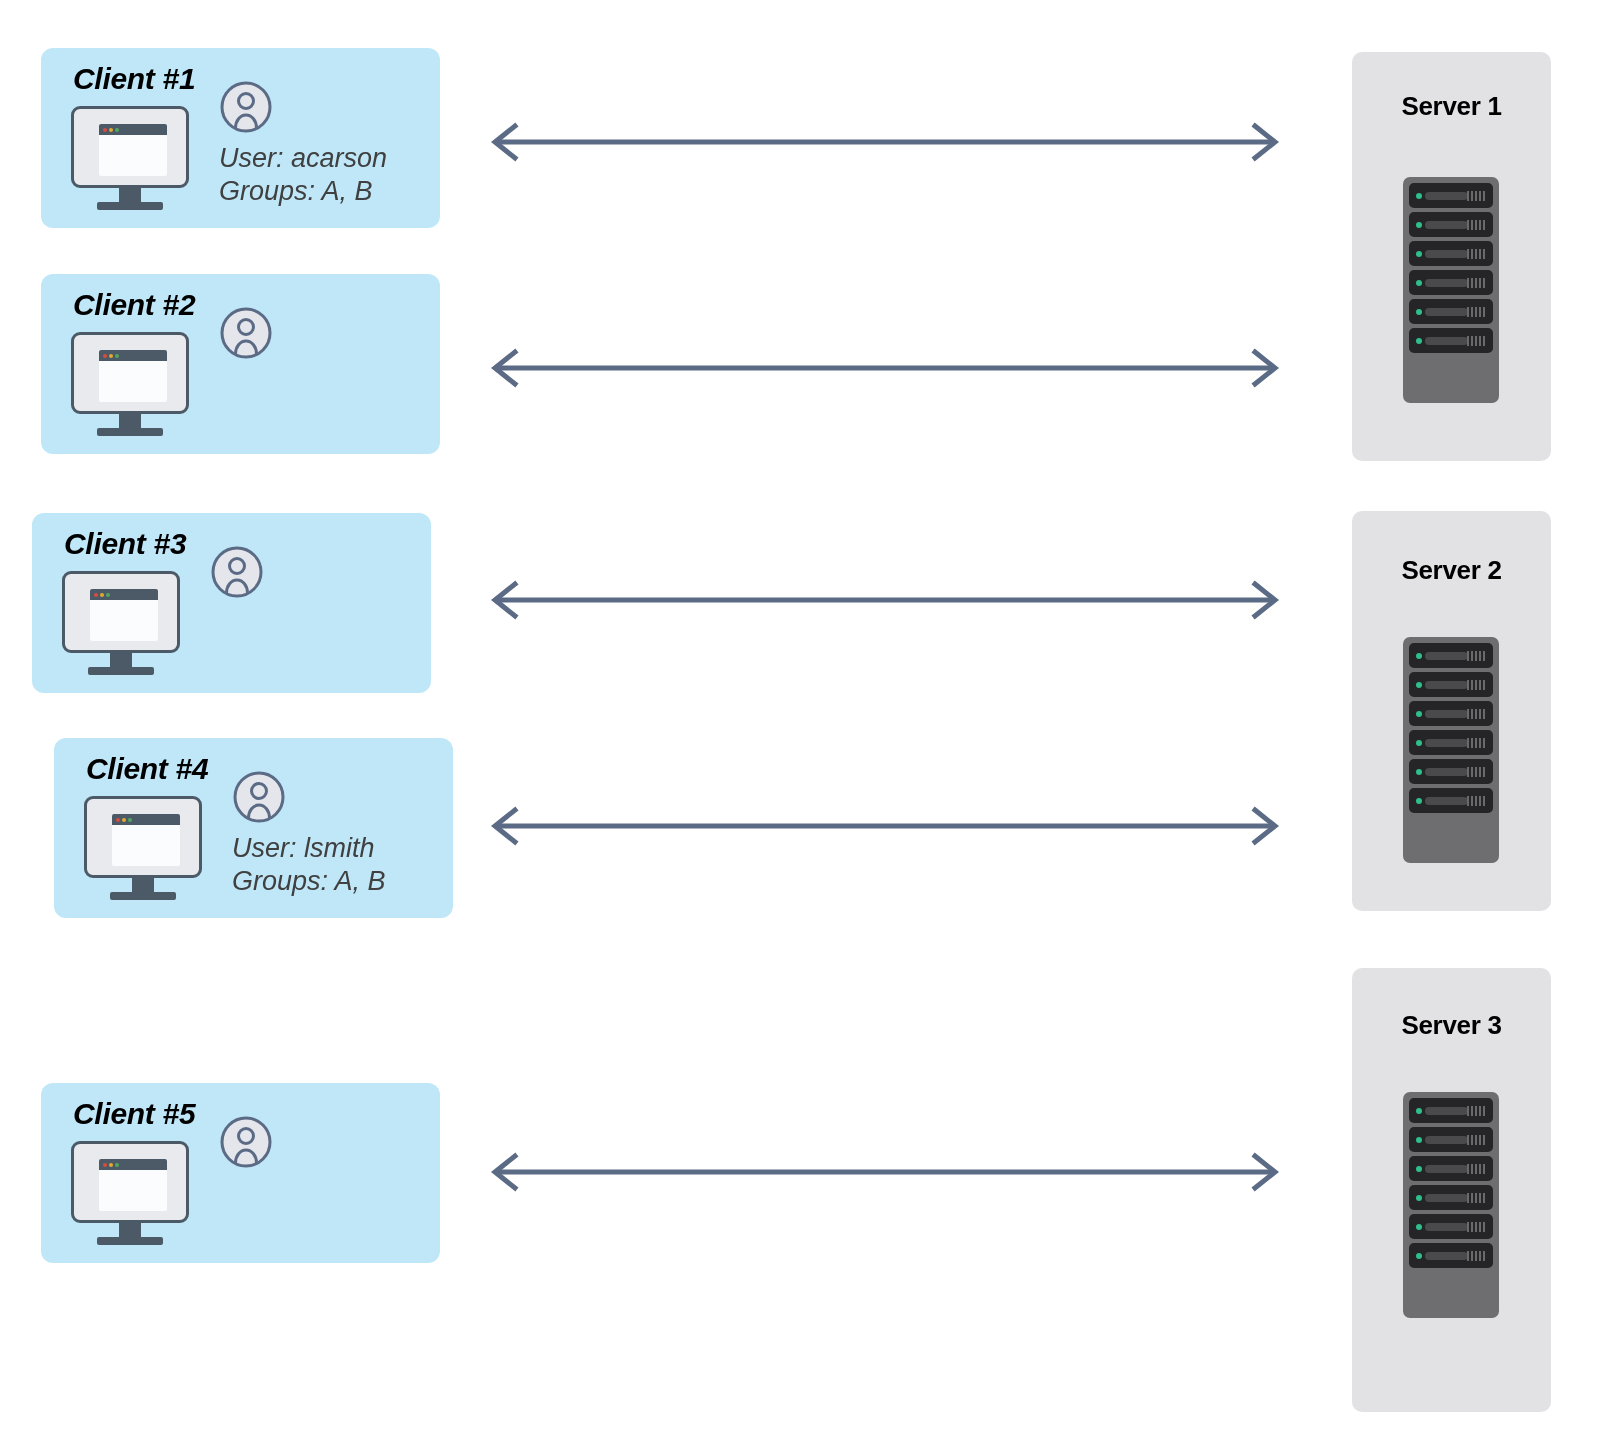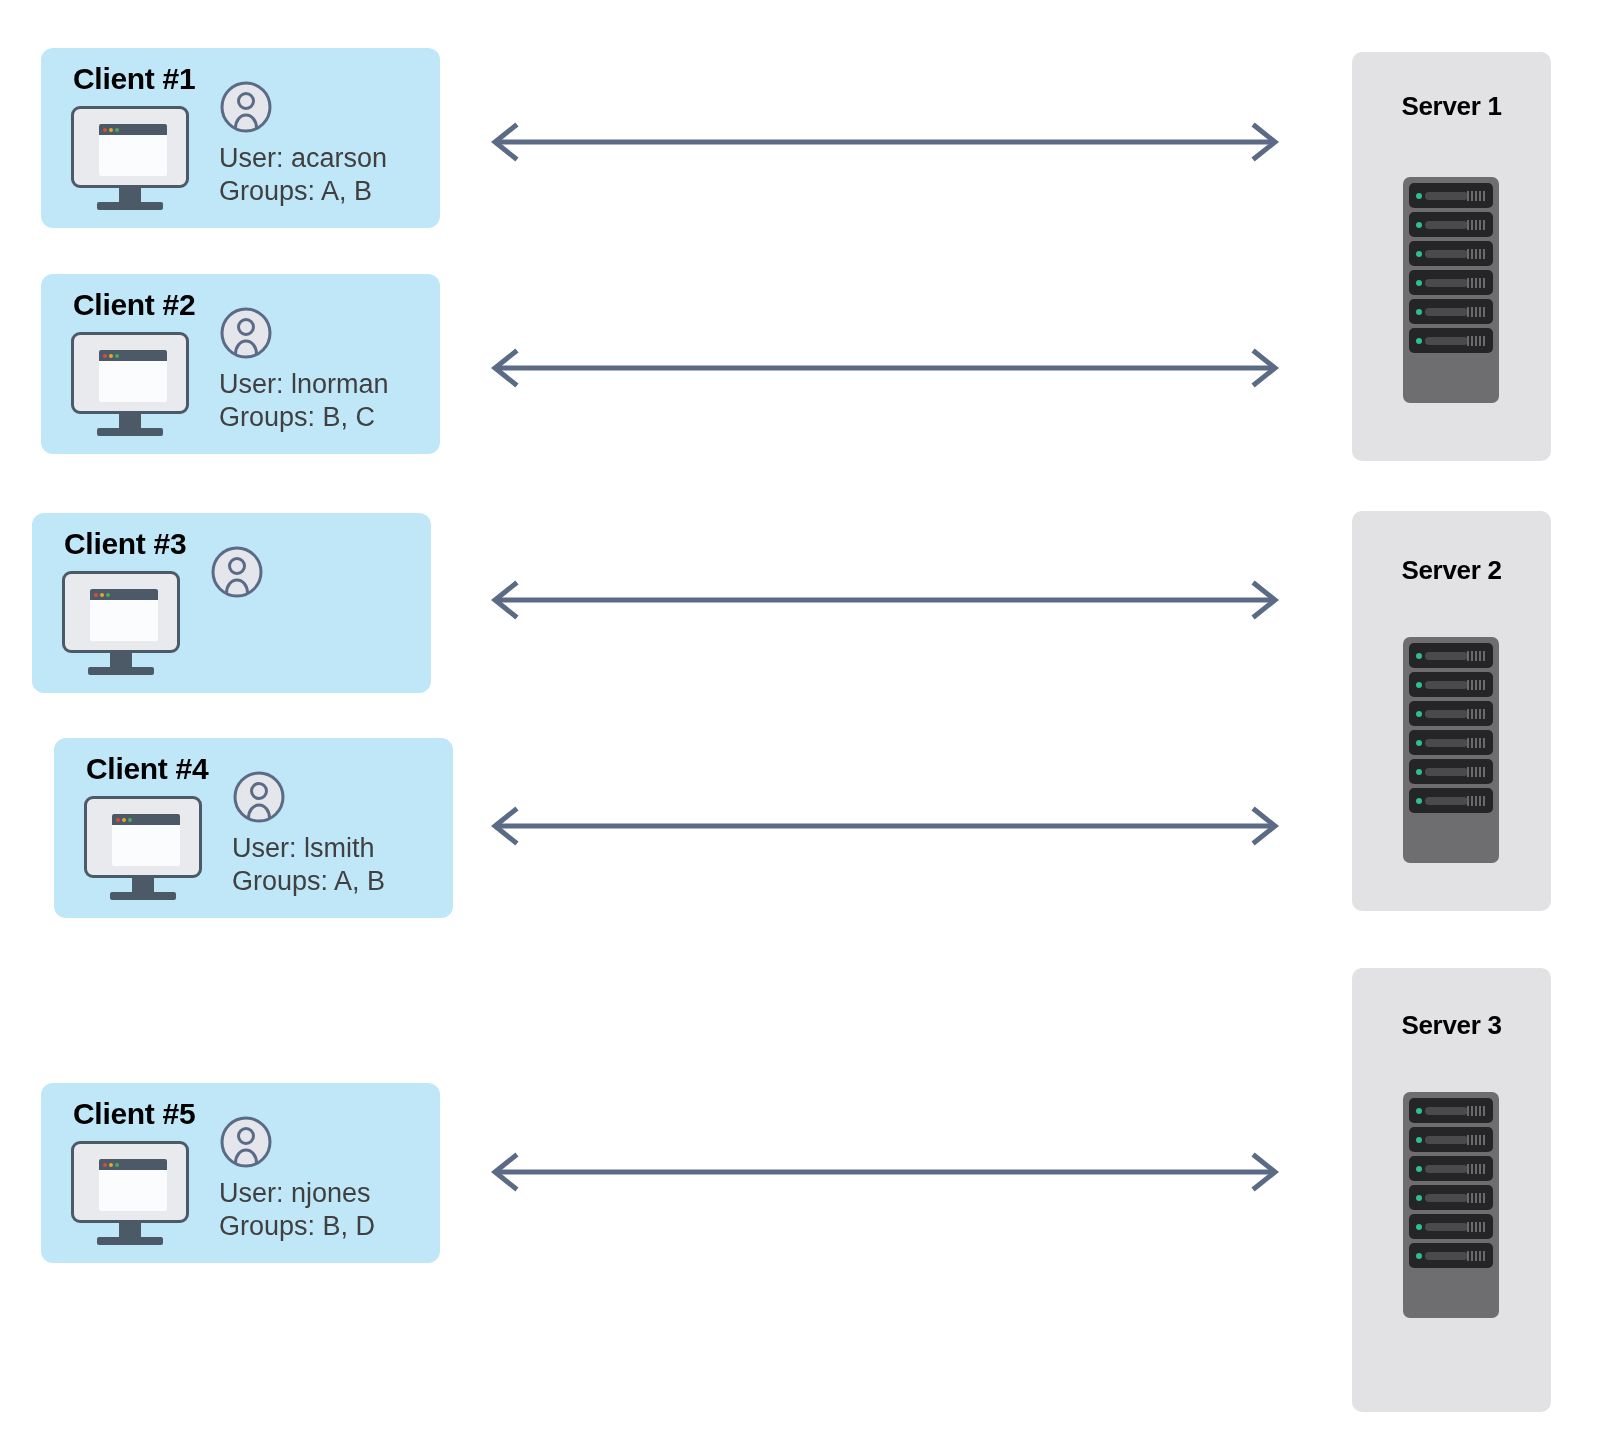--- a/index.html
+++ b/index.html
@@ -20,20 +20,21 @@
   }
 
   
   .client-card {
     position: absolute;
     width: 399px;
     height: 180px;
     background: #bfe7f8;
     border-radius: 12px;
     box-sizing: border-box;
+    font-style: italic;
   }
   .client-title {
     position: absolute;
     left: 32px;
     top: 14px;
     font-size: 30px;
     font-weight: bold;
     color: #000000;
     letter-spacing: -0.3px;
     white-space: nowrap;
@@ -244,24 +245,20 @@
       <div class="neck"></div>
         <div class="base"></div>
     </div>
     <div class="avatar">
       <svg width="54" height="54" viewBox="0 0 54 54">
         <circle cx="27" cy="27" r="24" fill="#e4e6ec" stroke="#5c6b85" stroke-width="3"></circle>
         <circle cx="27" cy="21" r="7.5" fill="none" stroke="#5c6b85" stroke-width="3"></circle>
         <path d="M16.5 48 a10.5 13 0 0 1 21 0" fill="none" stroke="#5c6b85" stroke-width="3"></path>
       </svg>
     </div>
-    <div class="client-meta">
-      <div>User: lnorman</div>
-      <div>Groups: B, C</div>
-    </div>
   </div>
 
   <div class="client-card" style="left:32px; top:513px;text-align:right;">
     <div class="client-title">Client #3</div>
     <div class="monitor">
       <div class="bezel">
           <div class="win">
             <div class="win-bar">
               <span class="dot d1"></span>
               <span class="dot d2"></span>
@@ -324,24 +321,20 @@
       <div class="neck"></div>
         <div class="base"></div>
     </div>
     <div class="avatar">
       <svg width="54" height="54" viewBox="0 0 54 54">
         <circle cx="27" cy="27" r="24" fill="#e4e6ec" stroke="#5c6b85" stroke-width="3"></circle>
         <circle cx="27" cy="21" r="7.5" fill="none" stroke="#5c6b85" stroke-width="3"></circle>
         <path d="M16.5 48 a10.5 13 0 0 1 21 0" fill="none" stroke="#5c6b85" stroke-width="3"></path>
       </svg>
     </div>
-    <div class="client-meta">
-      <div>User: njones</div>
-      <div>Groups: B, D</div>
-    </div>
   </div>
 
   <div class="arrow" style="left:485px; top:122px; width:800px;">
     <svg width="800" height="40" viewBox="0 0 800 40" preserveAspectRatio="none">
       <line x1="12" y1="20" x2="788" y2="20" stroke="#5c6b85" stroke-width="5"></line>
       <polyline points="30,4 10,20 30,36" fill="none" stroke="#5c6b85" stroke-width="5" stroke-linecap="square" stroke-linejoin="miter"></polyline>
       <polyline points="770,4 790,20 770,36" fill="none" stroke="#5c6b85" stroke-width="5" stroke-linecap="square" stroke-linejoin="miter"></polyline>
     </svg>
   </div>
 

